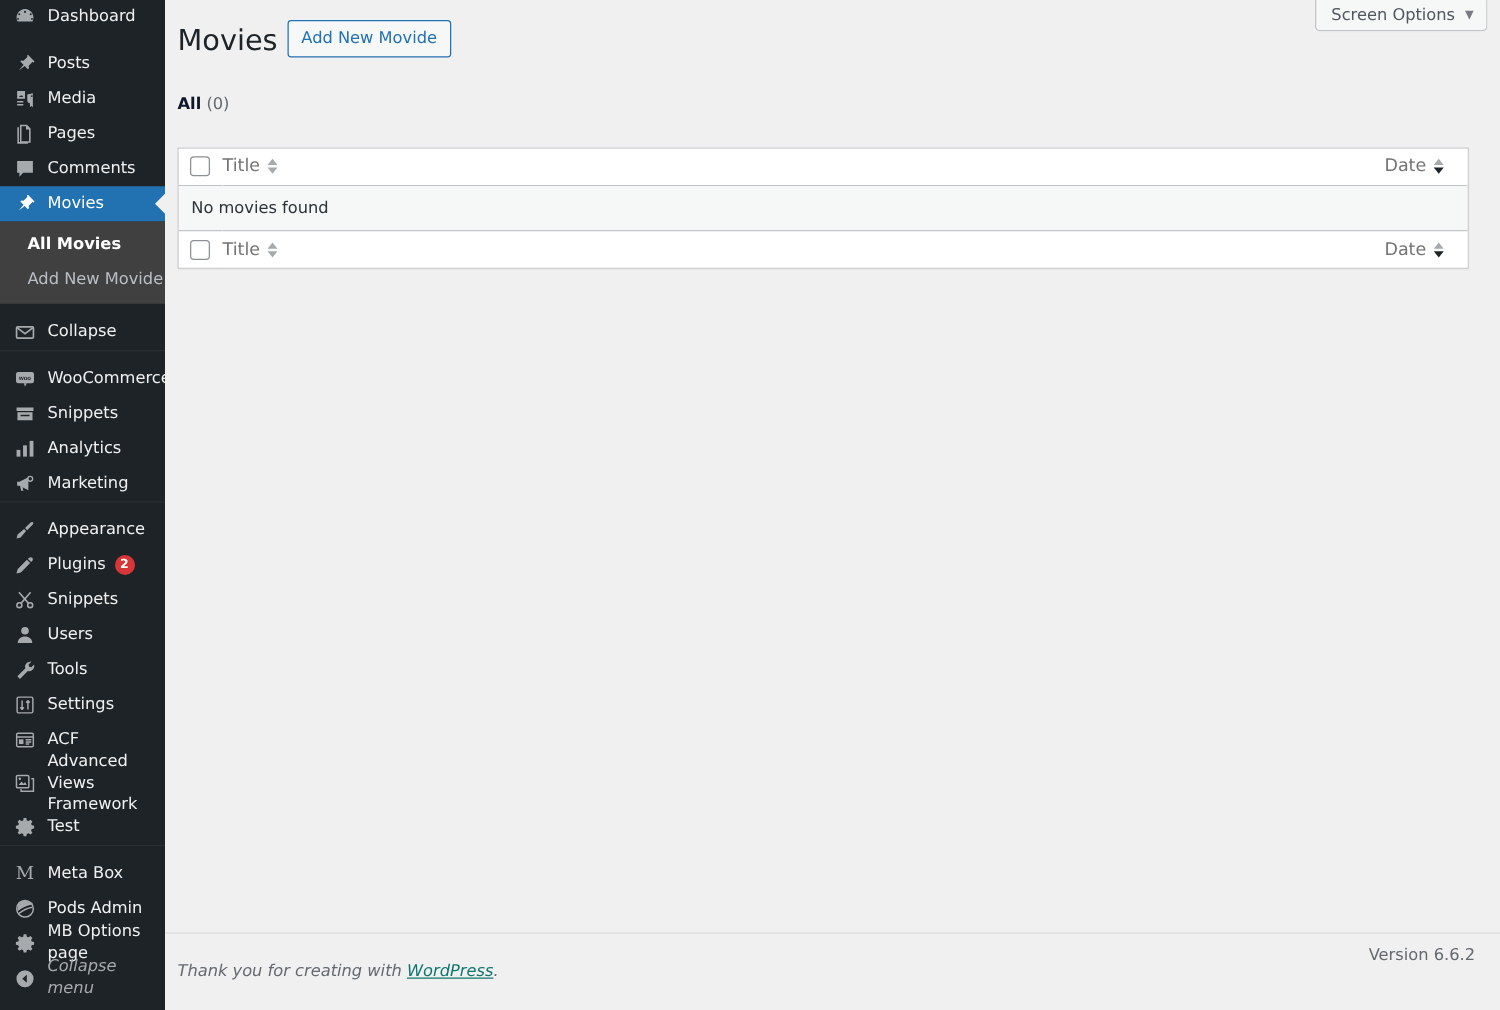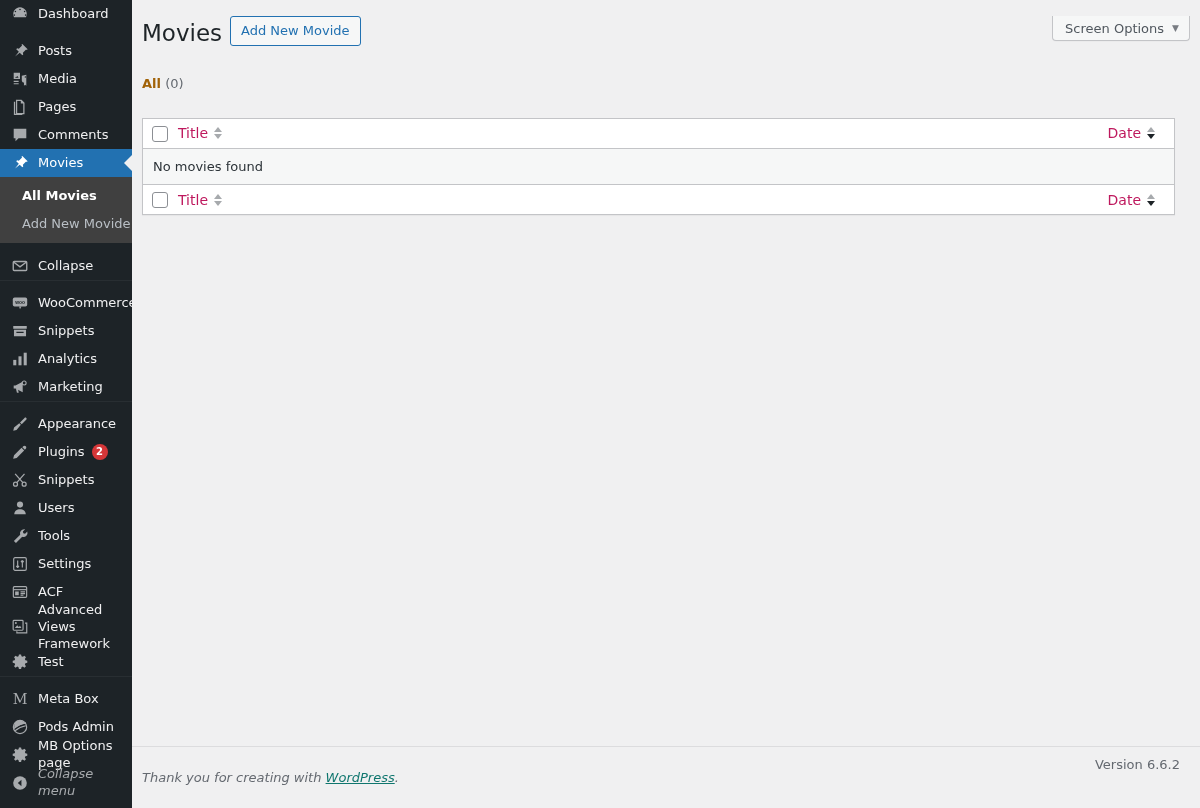--- a/index.html
+++ b/index.html
@@ -99,21 +99,21 @@
   #wpbody {
     flex: 1;
     position: relative;
     background: #f0f0f1;
     height: 808px;
     overflow: hidden;
   }
 
   #screen-meta-links {
     position: absolute;
-    top: 16px; right: 10px;
+    top: 0; right: 10px;
     z-index: 5;
   }
   #screen-options-button {
     display: inline-flex;
     align-items: center;
     background: #f6f7f7;
     border: 1px solid #c3c4c7;
     border-top: none;
     border-radius: 0 0 4px 4px;
     color: #50575e;
@@ -164,21 +164,21 @@
 
   ul.subsubsub {
     list-style: none;
     margin: 18px 0 0 0;
     padding: 0;
     font-size: 13px;
     color: #2c3338;
     line-height: 2;
   }
   ul.subsubsub li { display: inline; }
-  ul.subsubsub a { color: #a16207; text-decoration: none; font-weight: 600; text-align: right; }
+  ul.subsubsub a { color: #0f172a; text-decoration: none; font-weight: 600; text-align: right; }
   ul.subsubsub .count { color: #646970; font-weight: 400; }
 
   table.wp-list-table {
     width: 1033px;
     border-collapse: separate;
     border-spacing: 0;
     margin-top: 21px;
     background: #fff;
     border: 1px solid #c3c4c7;
     border-radius: 0;
@@ -213,21 +213,21 @@
     border-radius: 3px;
     background: #fff;
     display: inline-block;
     vertical-align: middle;
     cursor: pointer;
   }
 
   .sortable-link {
     display: inline-flex;
     align-items: center;
-    color: #be185d;
+    color: #737373;
     text-decoration: none;
     font-size: 14px;
     cursor: pointer;
   }
   .sorting-indicator {
     display: inline-flex;
     flex-direction: column;
     justify-content: center;
     margin-left: 6px;
     width: 9px;

